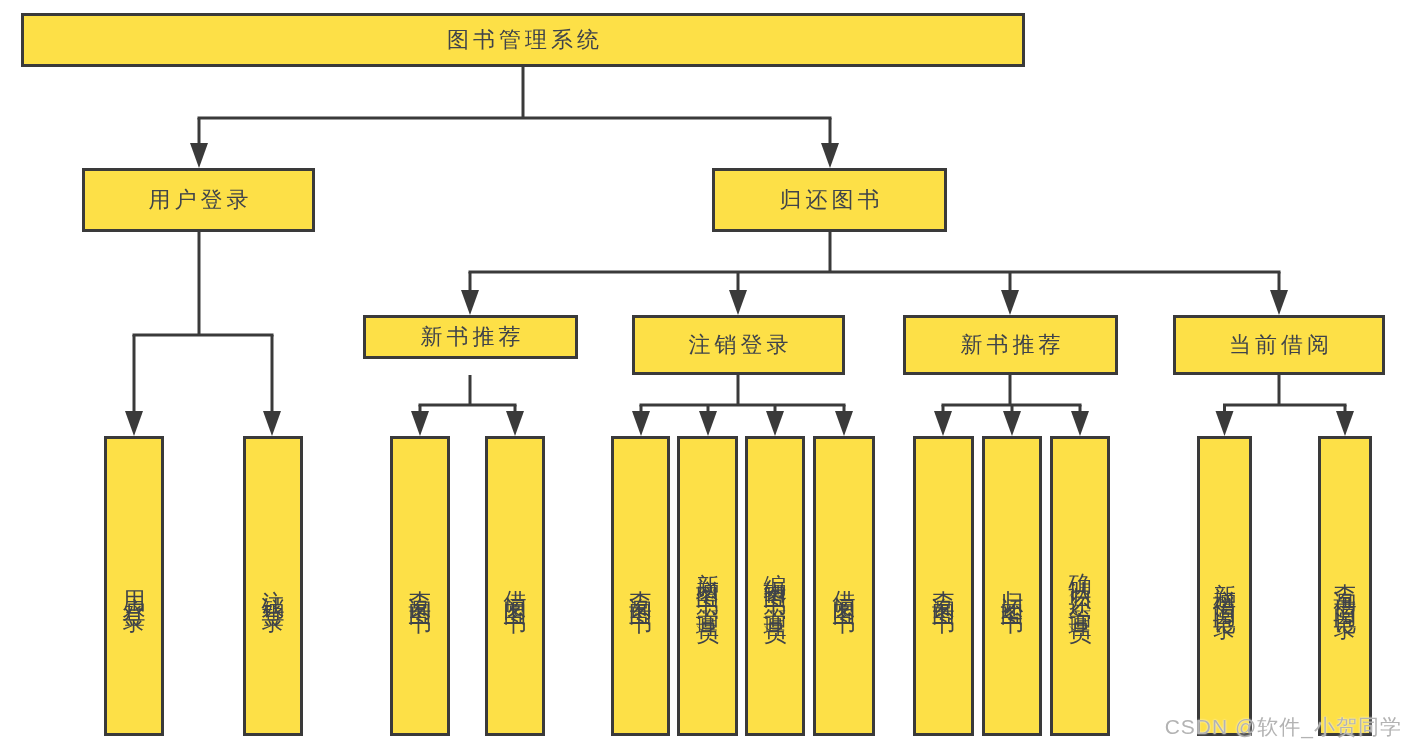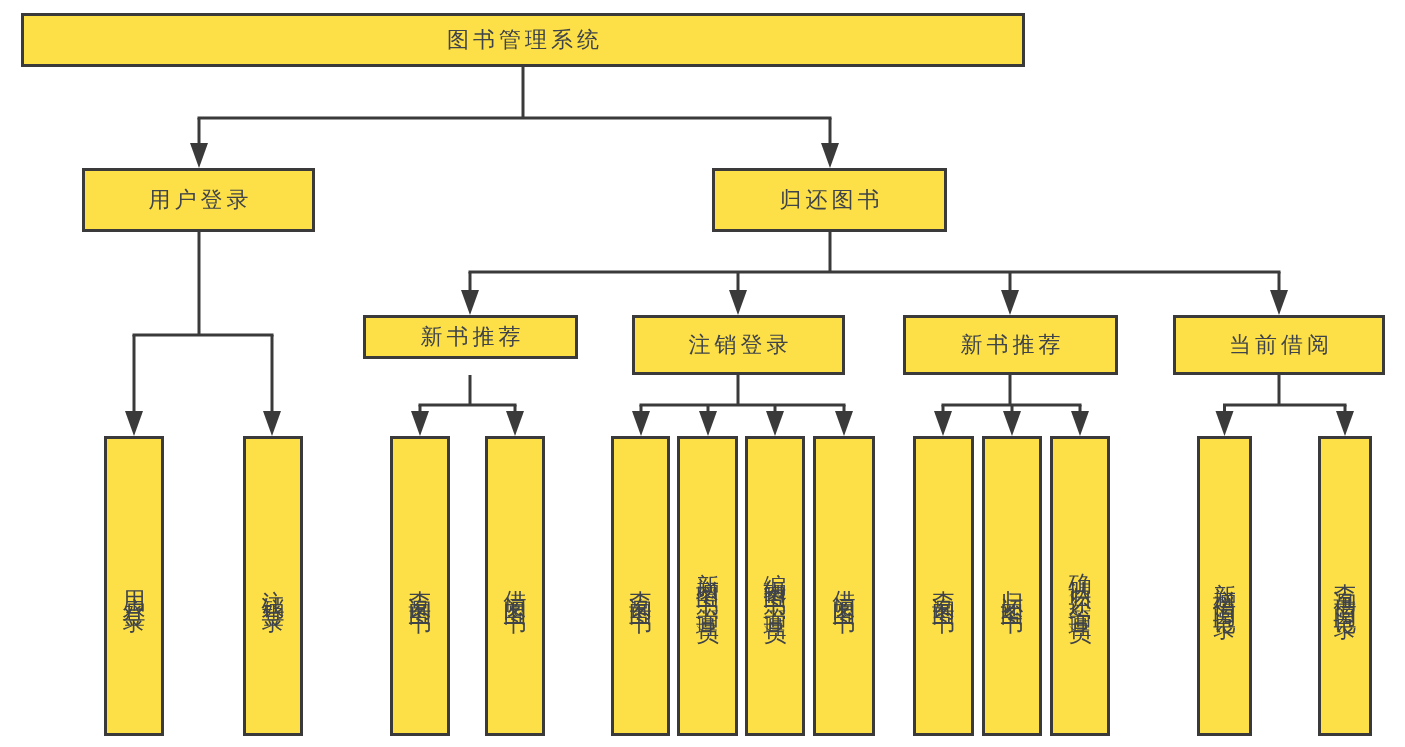--- a/index.html
+++ b/index.html
@@ -172,14 +172,15 @@
     <span class="v-label">确认归还（管理员）</span>
   </div>
 
   <div class="box v-box" style="left:1197px;top:436px;width:55px;height:300px;">
     <span class="v-label">新增借阅记录</span>
   </div>
   <div class="box v-box" style="left:1318px;top:436px;width:54px;height:300px;">
     <span class="v-label">查询借阅记录</span>
   </div>
 
+  <div class="watermark">CSDN @软件_小贺同学</div>
 
 </div>
 
 </body></html>

